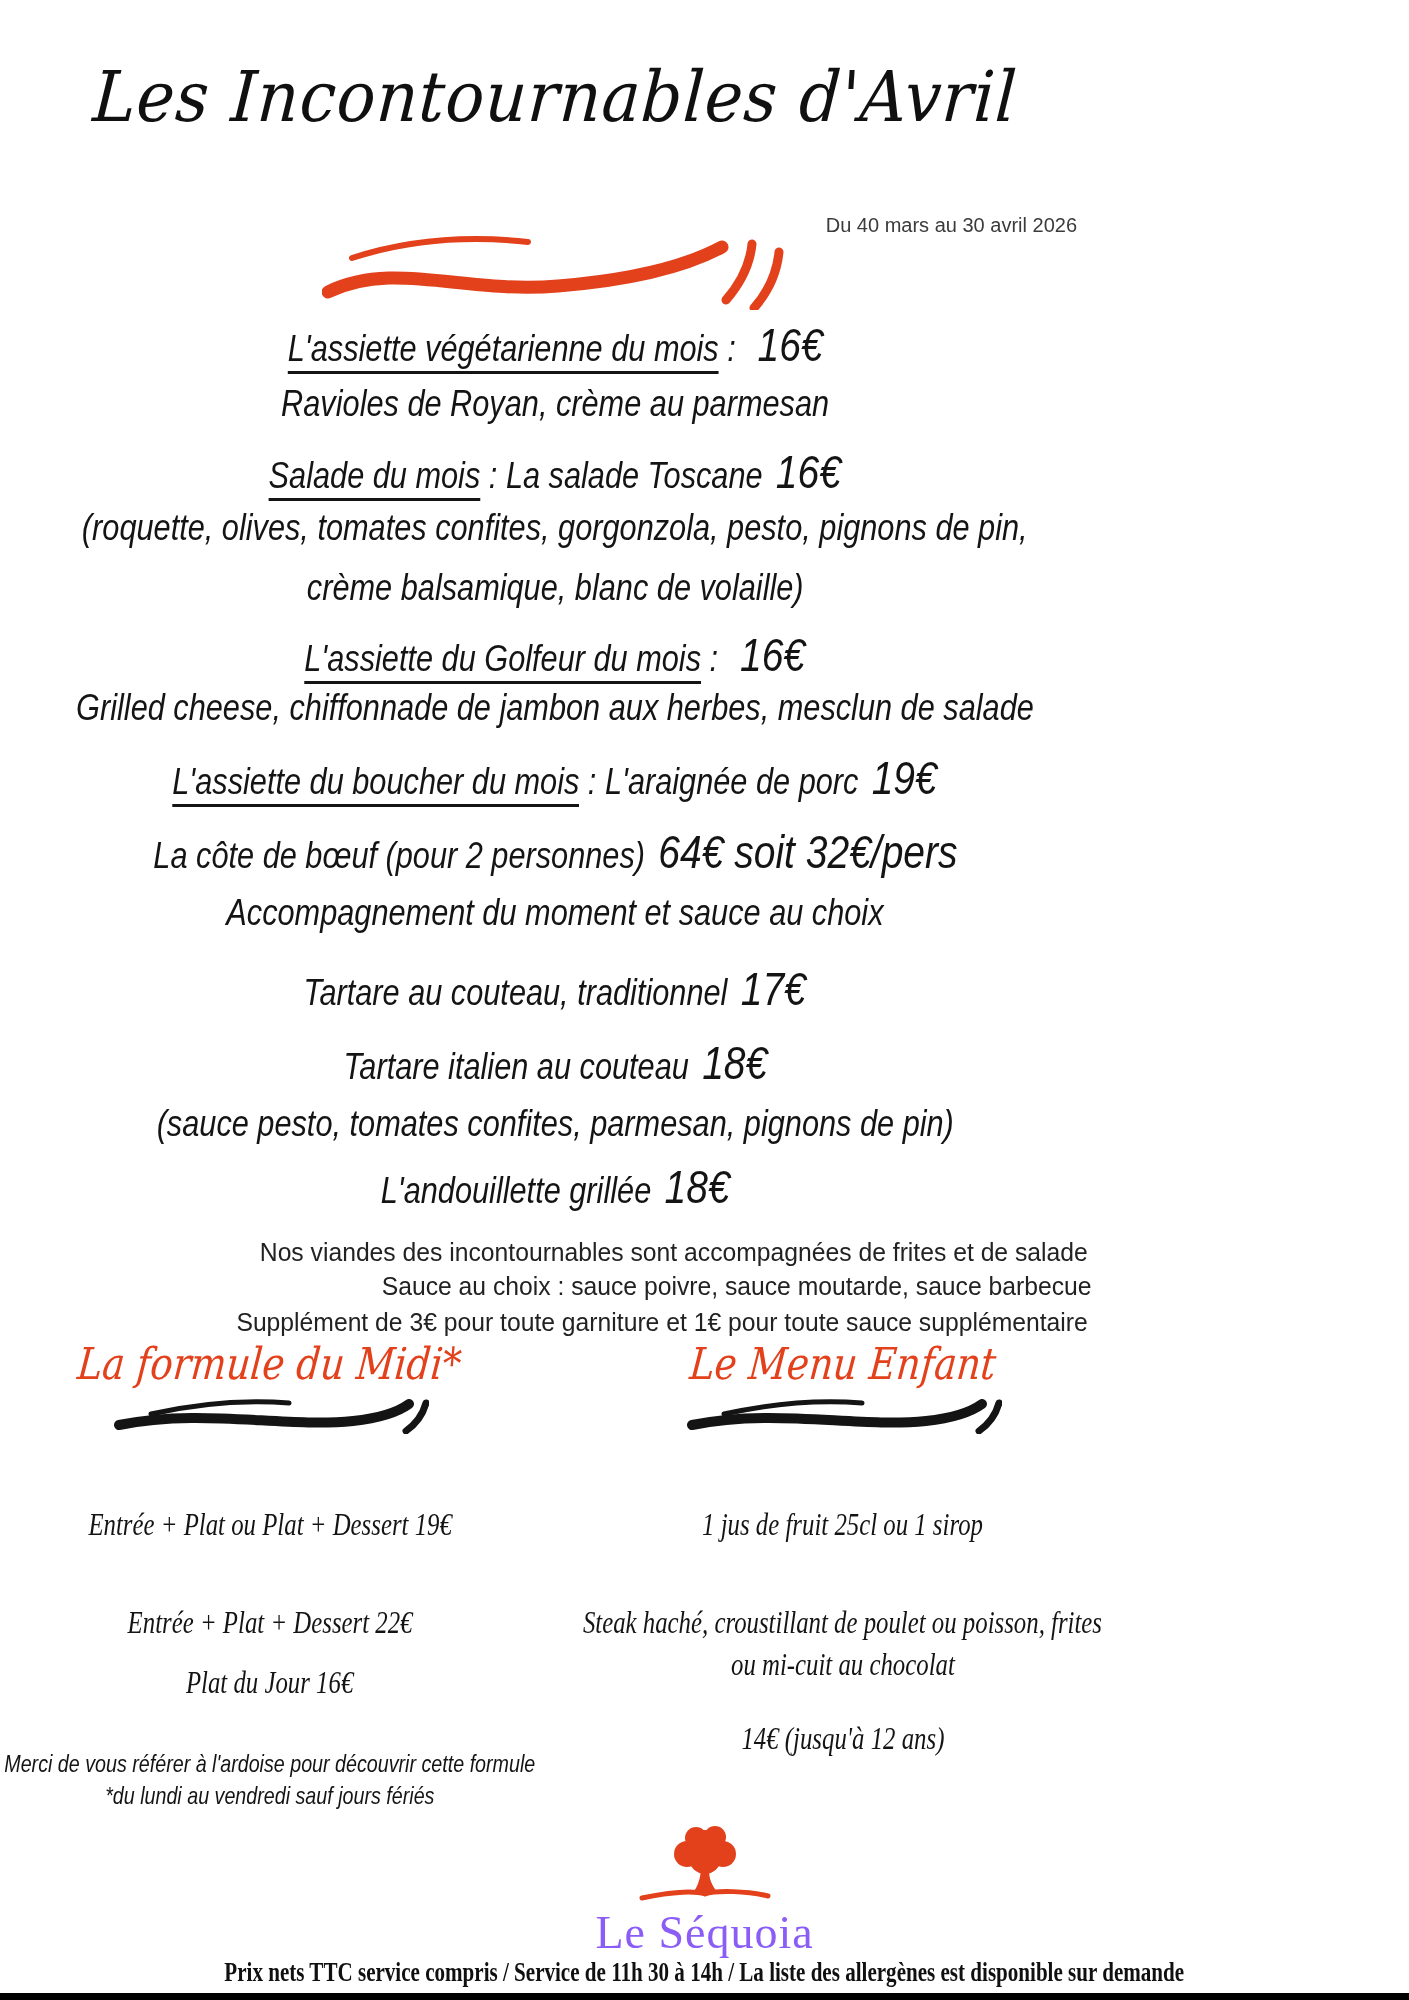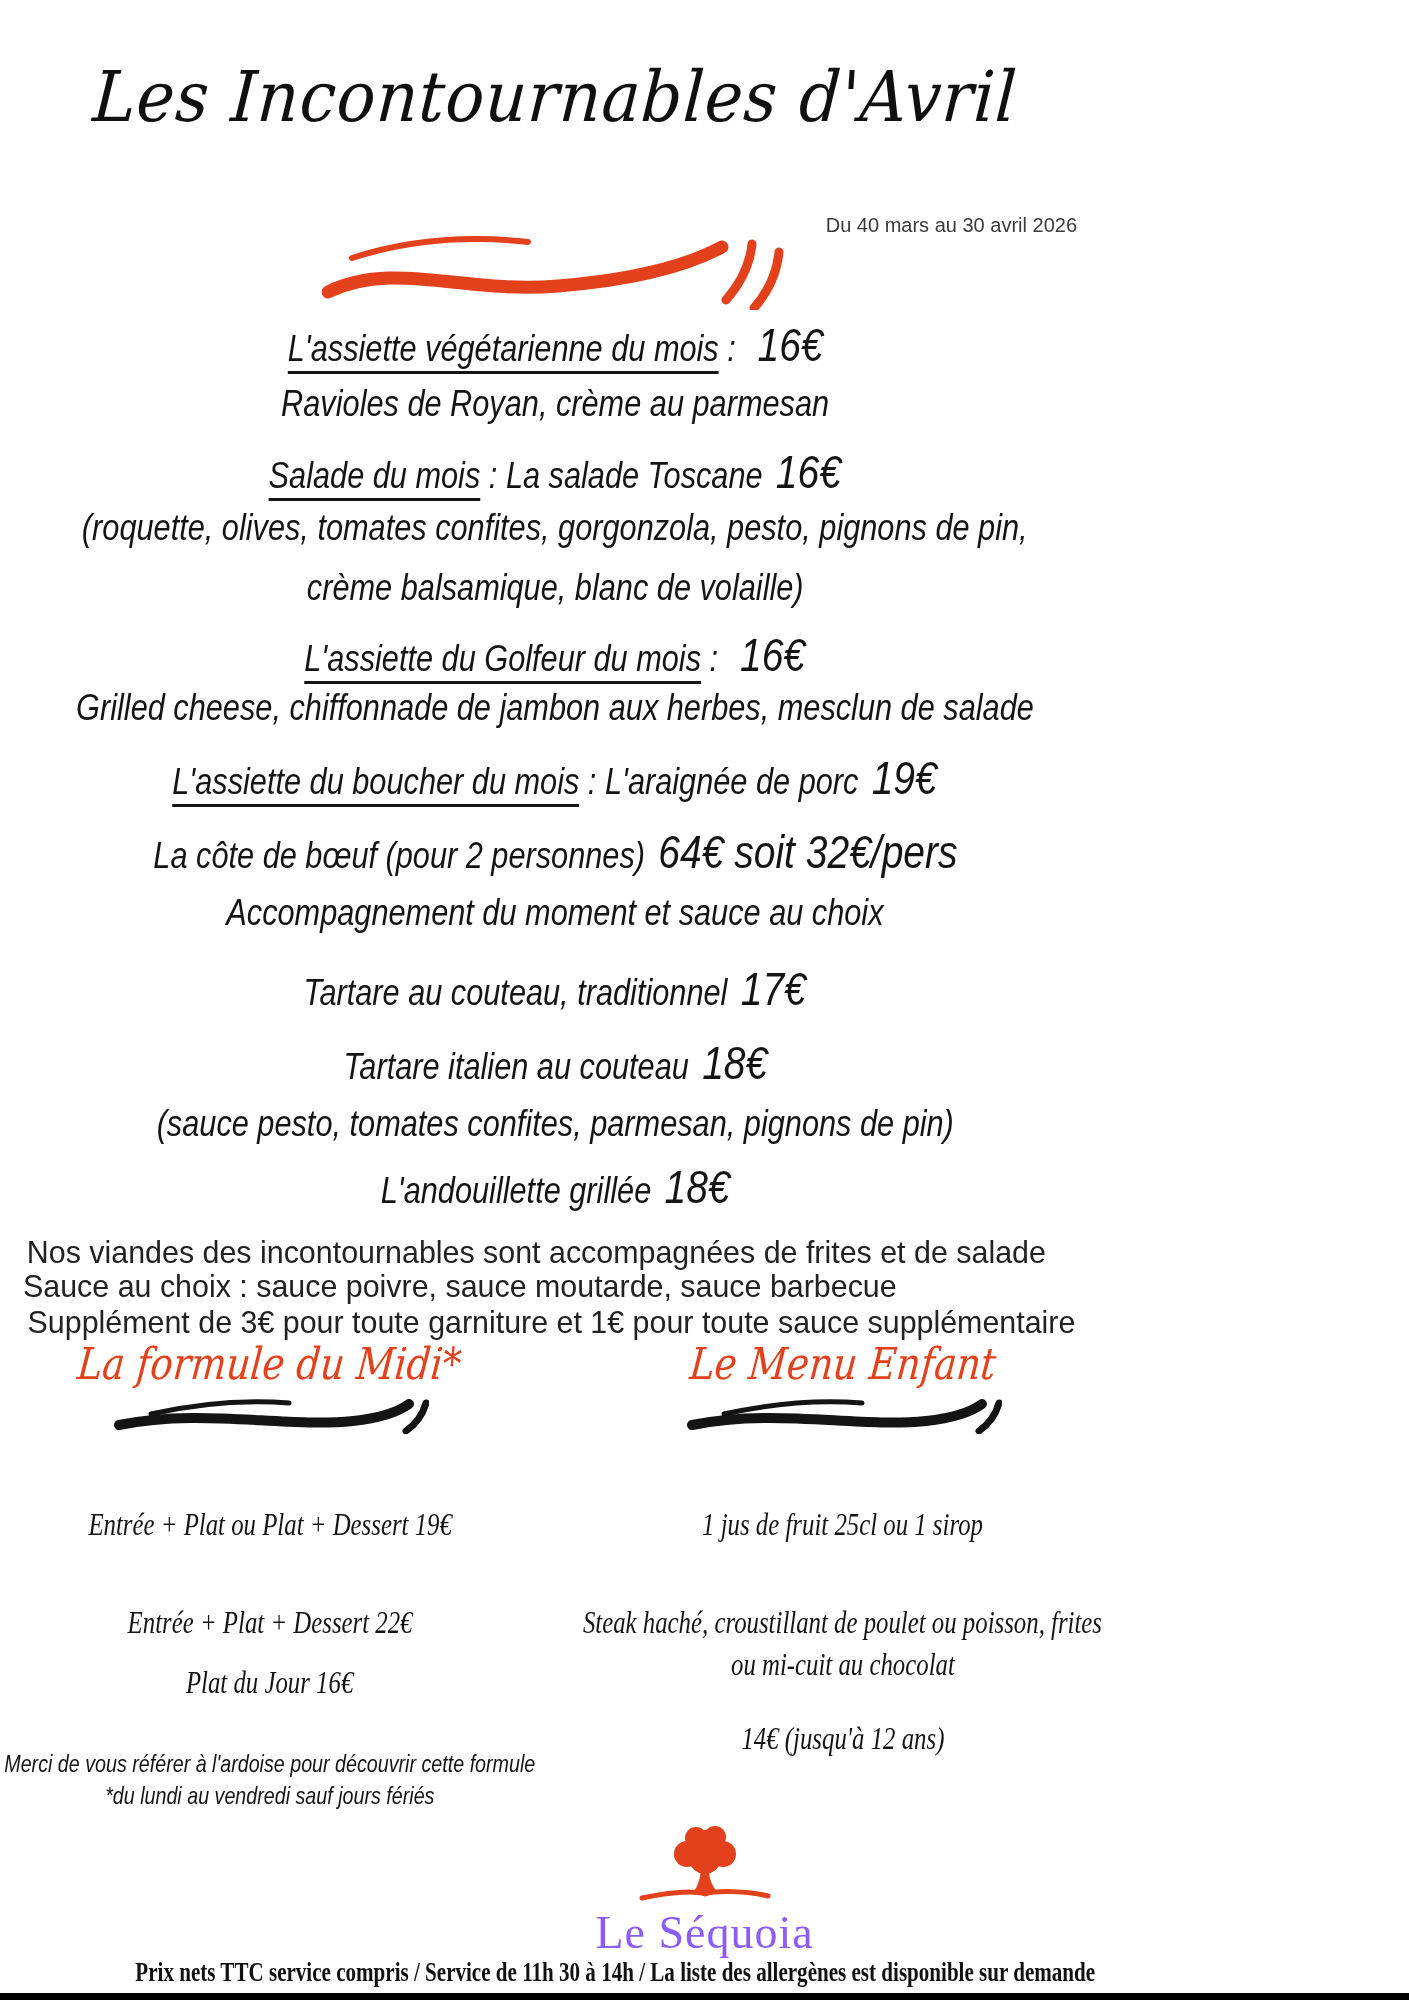--- a/index.html
+++ b/index.html
@@ -24,22 +24,22 @@
   
   .menu{position:absolute;top:323px;left:0;width:1110px;font-style:italic;}
   .mline{
     display:flex;justify-content:center;
     font-size:37px;line-height:44px;white-space:nowrap;
   }
   .mline .tx{display:inline-block;transform:scaleX(.83);transform-origin:50% 50%;white-space:nowrap;}
   .u{border-bottom:3px solid #141414;padding-bottom:2px;}
   .price{font-size:47px;line-height:44px;margin-left:16px;}
   .note{
-    display:flex;justify-content:flex-start;
-    font-style:normal;font-size:32px;line-height:30px;color:#222;white-space:nowrap;
+    display:flex;justify-content:flex-end;
+    font-style:normal;font-size:26px;line-height:30px;color:#222;white-space:nowrap;
   }
   .note .tx{display:inline-block;transform:scaleX(.95);transform-origin:50% 50%;}
   
   .cols{position:absolute;top:1338px;left:10px;width:1145px;display:flex;}
   .colL{width:520px;}
   .colR{width:625px;}
   .heading{
     display:flex;justify-content:center;
     font-family:"DejaVu Serif",serif;font-style:italic;
     font-size:44px;line-height:52px;color:#E2411C;white-space:nowrap;
@@ -57,21 +57,21 @@
   }
   .smallnote .tx{display:inline-block;transform:scaleX(.82);transform-origin:50% 50%;}
   
   .logo{position:absolute;top:1822px;left:0;width:100%;text-align:center;}
   .logo-name{
     font-family:"Liberation Serif",serif;font-size:46px;line-height:50px;
     color:#8b5cf6;letter-spacing:1px;margin-top:-2px;
   }
   .footer-text{
     position:absolute;top:1956px;left:0;width:100%;
-    display:flex;
+    display:flex;justify-content:center;
     font-family:"Liberation Serif",serif;font-weight:bold;
     font-size:27px;line-height:32px;color:#101010;white-space:nowrap;
   }
   .footer-text .tx{display:inline-block;transform:scaleX(.78);transform-origin:50% 50%;}
   .bottom-bar{position:absolute;bottom:0;left:0;width:100%;height:7px;background:#000;}
 </style>
 </head>
 <body>
 
 <div class="page">

